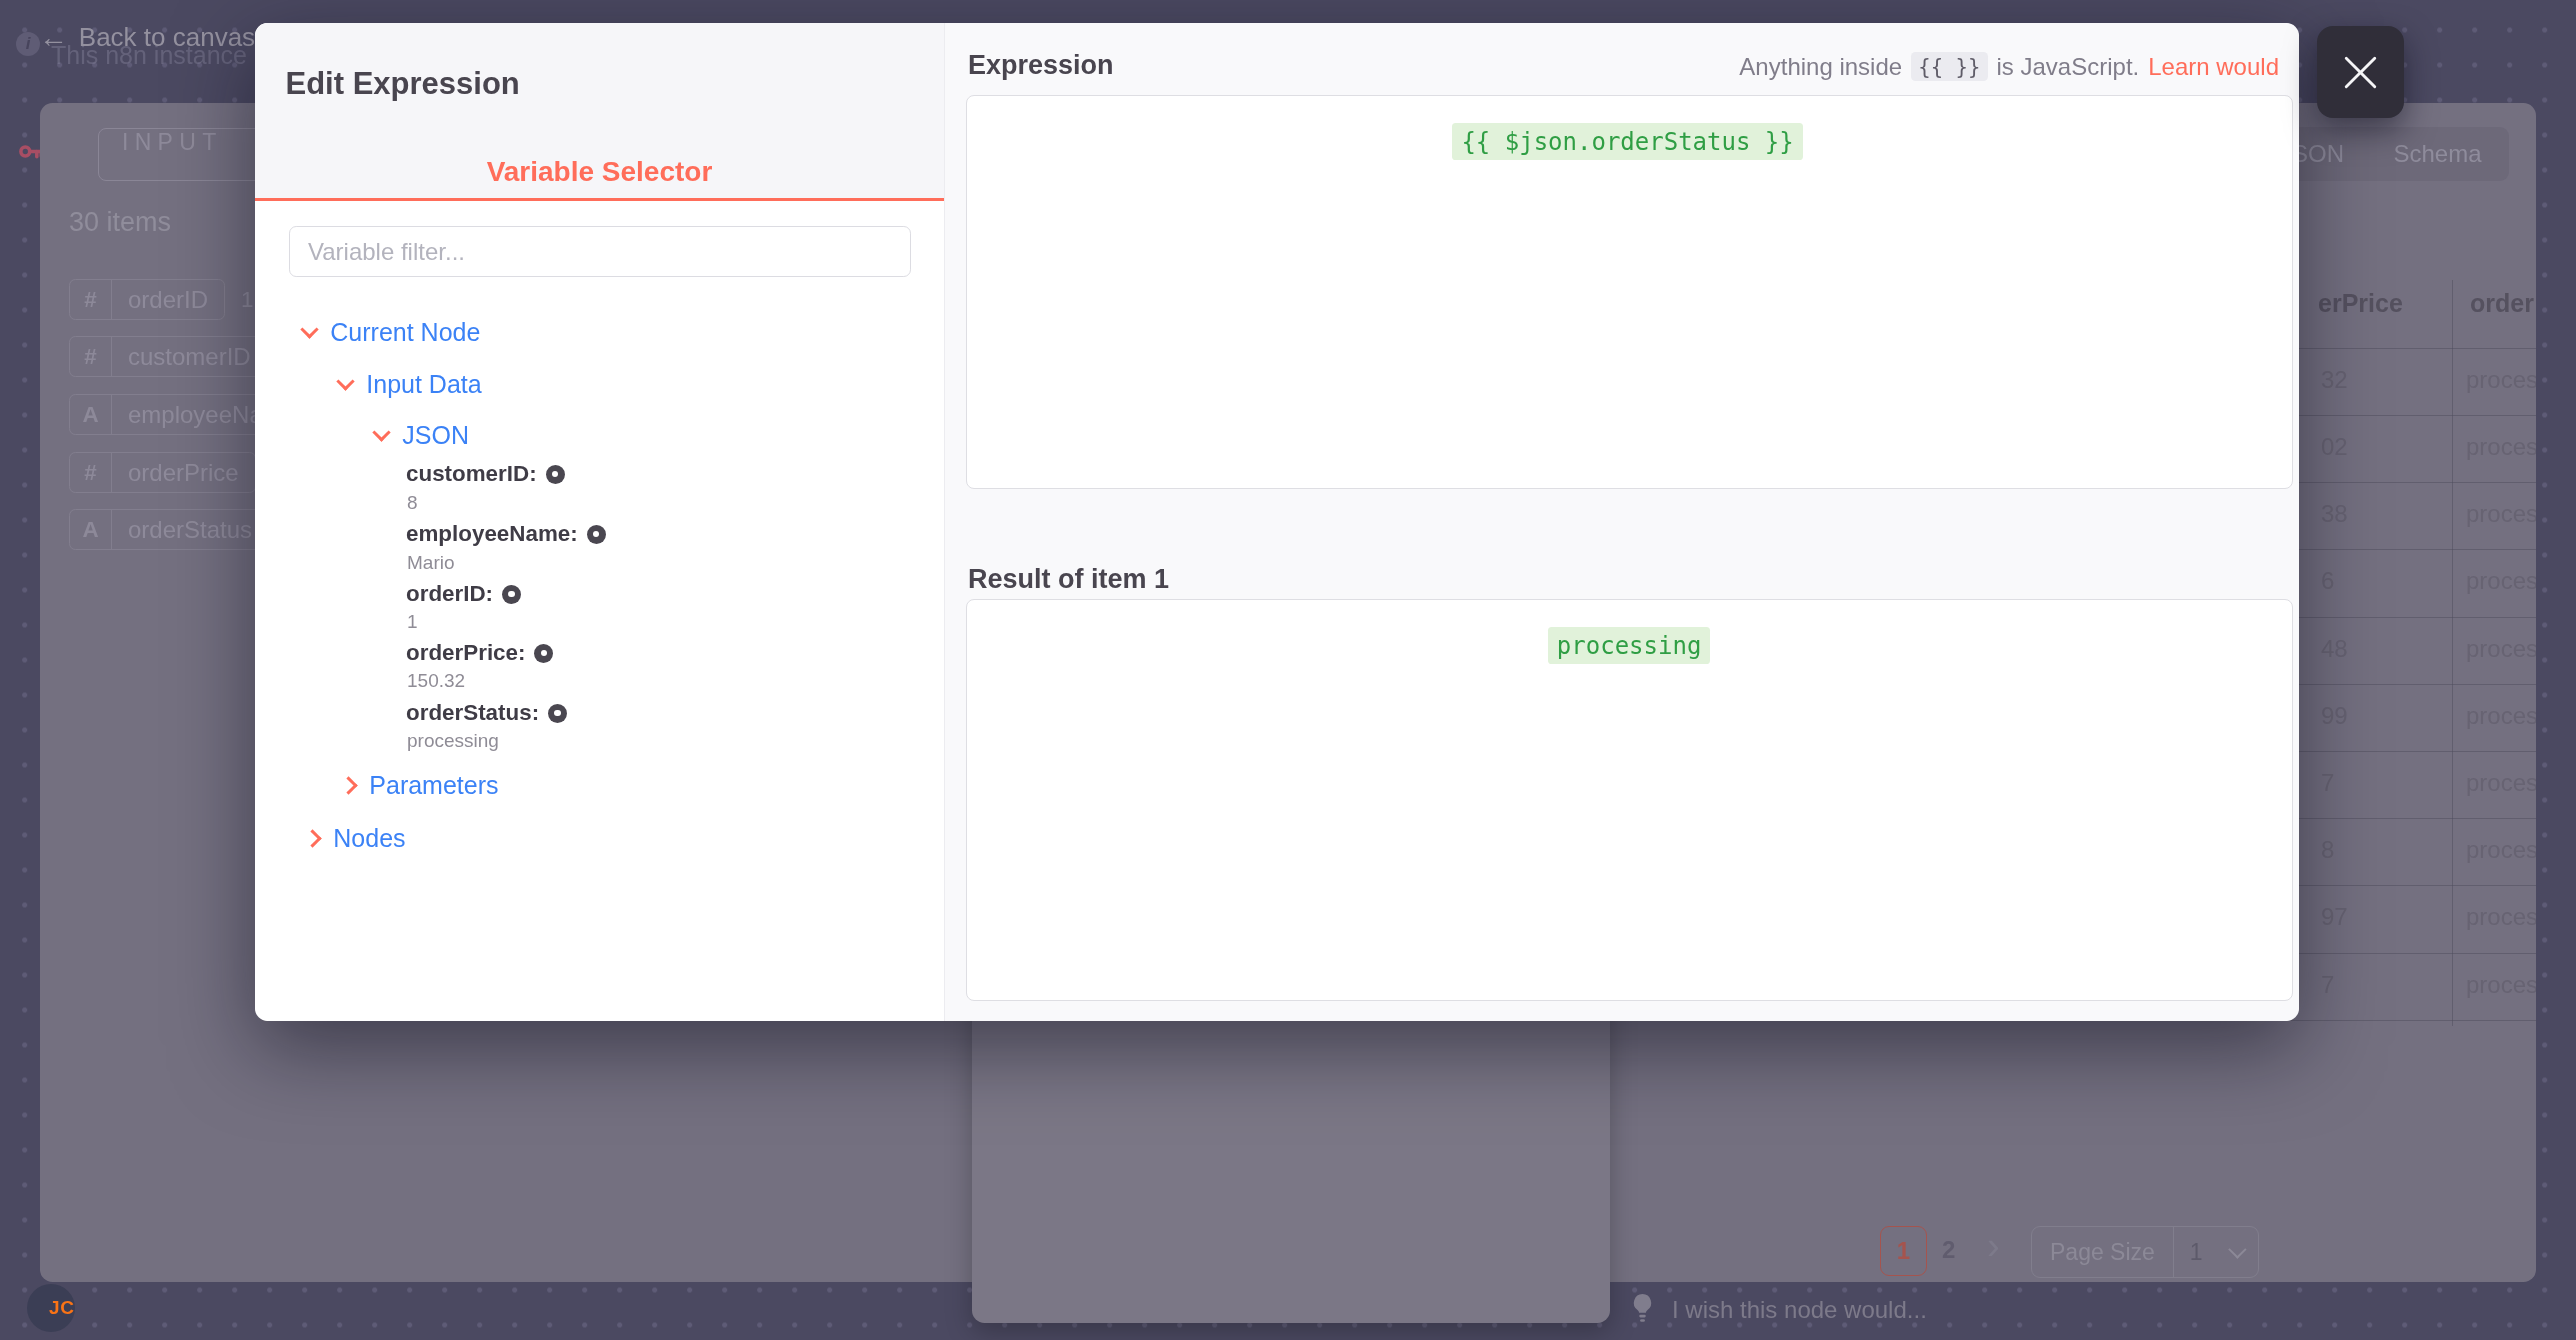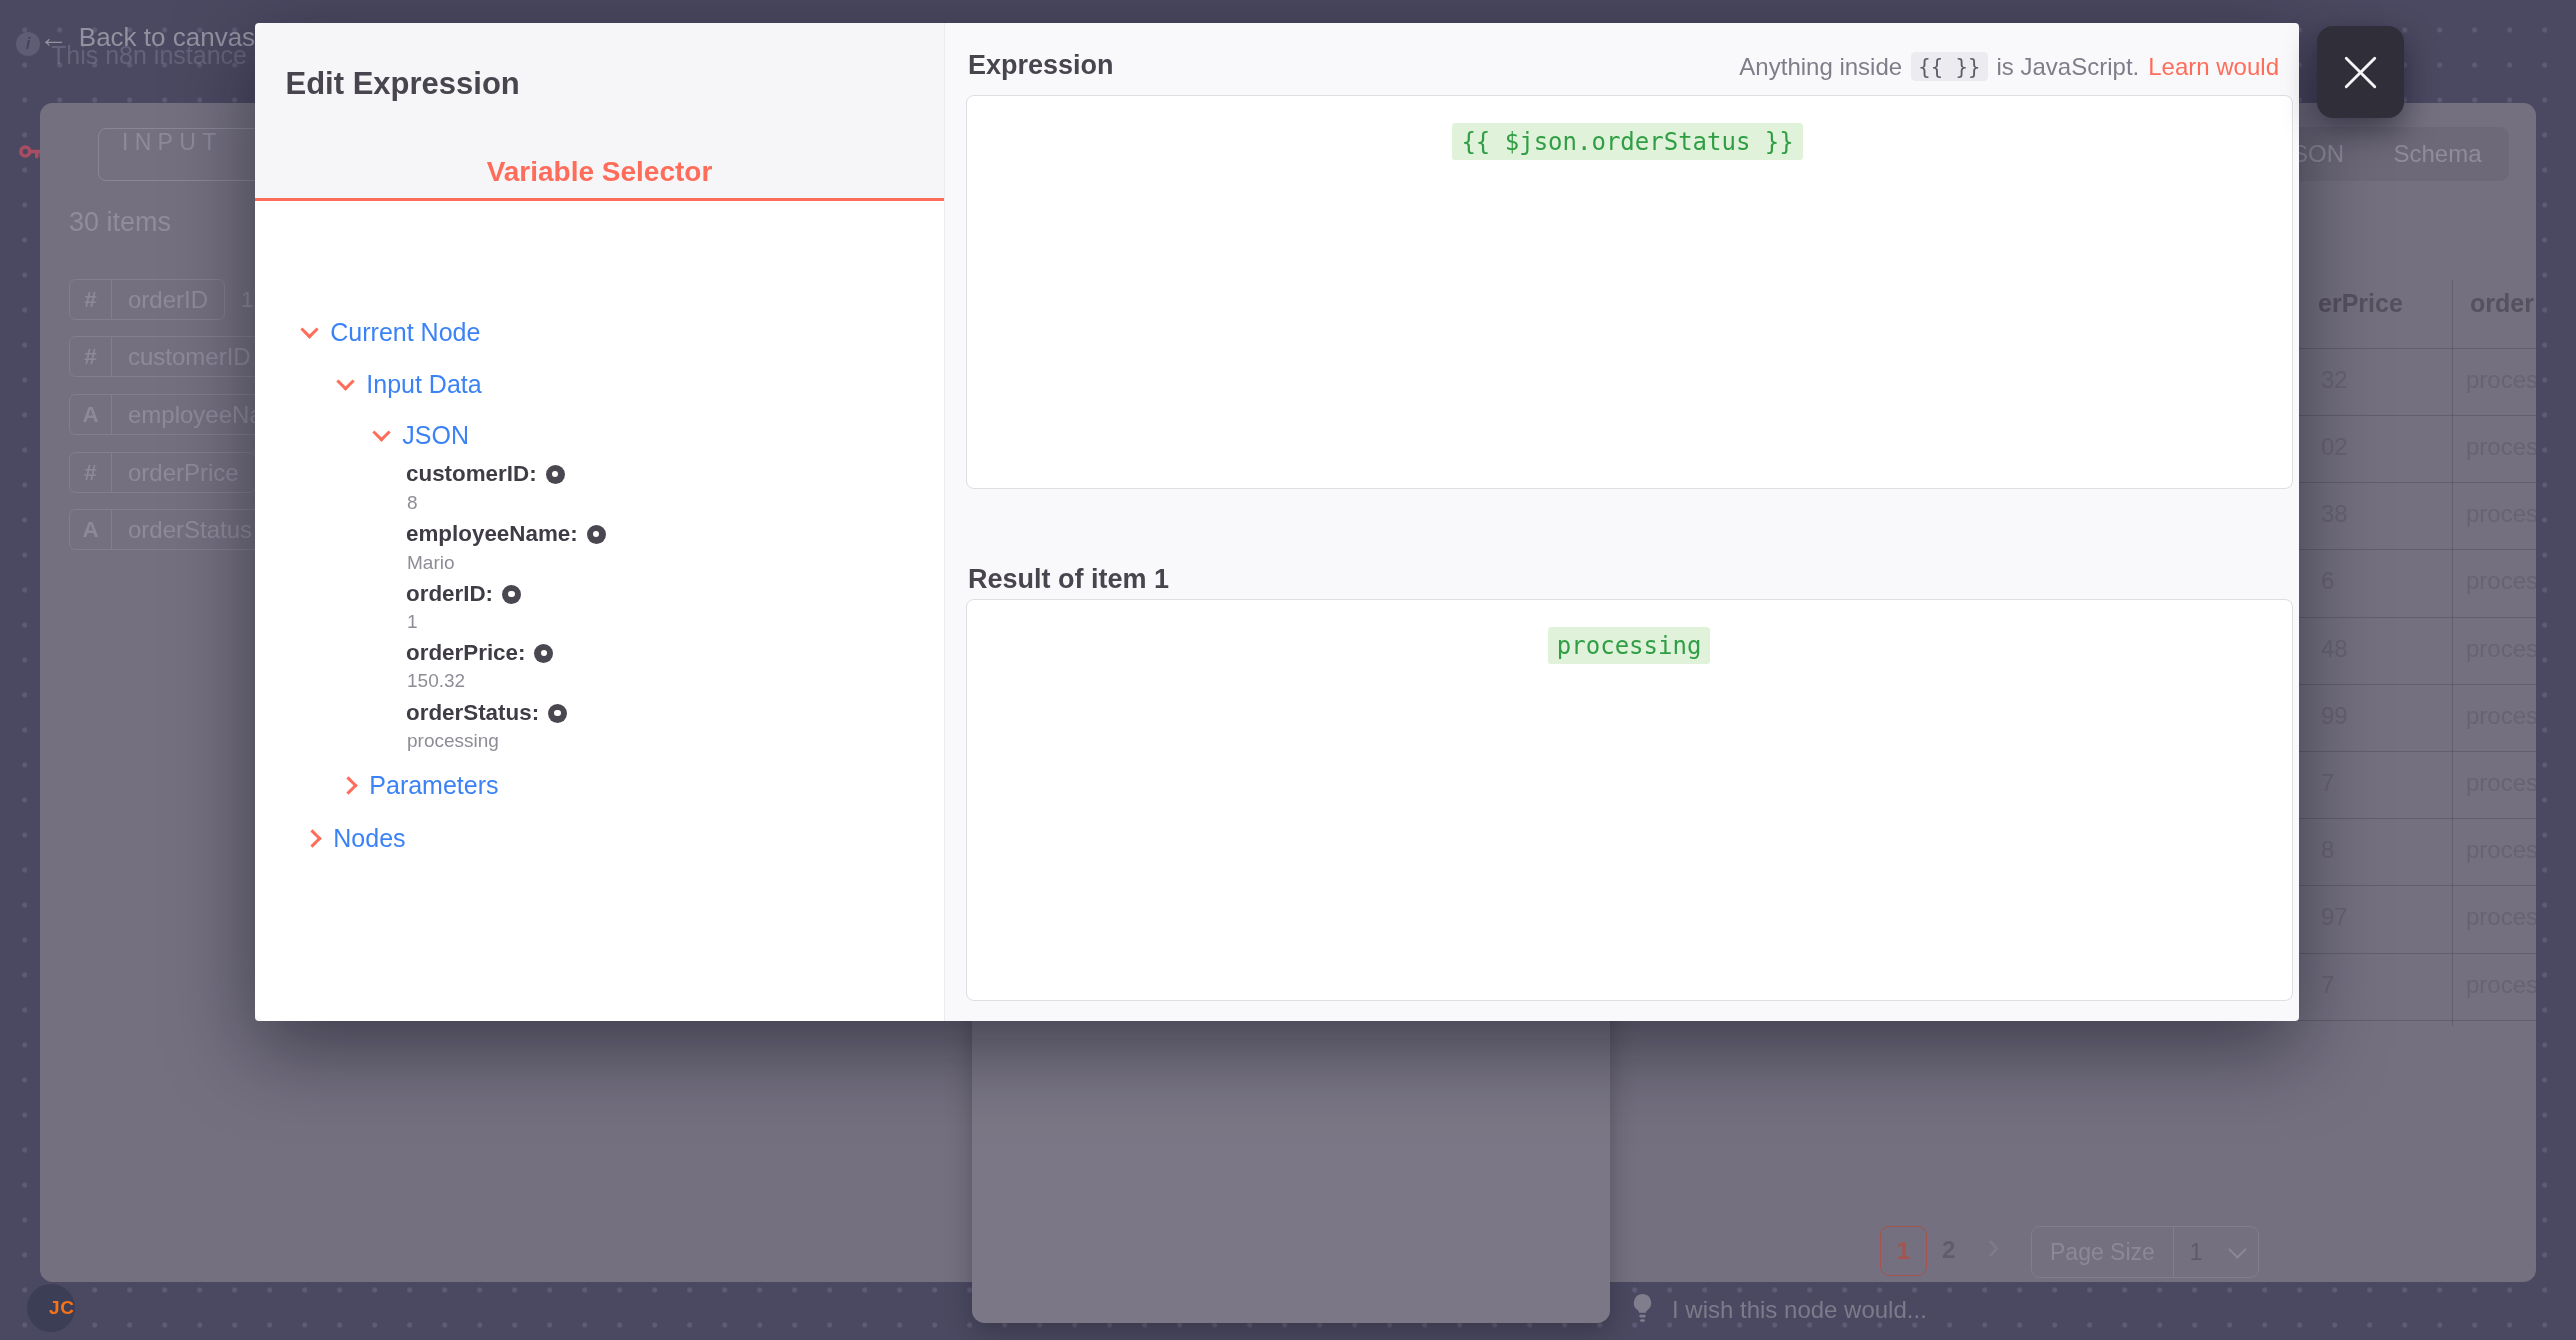--- a/index.html
+++ b/index.html
@@ -59,21 +59,21 @@
   #page-size .ps-val{display:flex;align-items:center;padding:0 16px;color:#5d5a6a;flex:1;}
   #ps-caret{width:10.8px;height:10.8px;border-right:2.7px solid #8c8997;border-bottom:2.7px solid #8c8997;
     transform:rotate(45deg);margin:-5.4px 14.3px 0 auto;align-self:center;}
   
   #param-panel{left:972px;top:125px;width:638px;height:1198px;background:#7b7786;border-radius:12.5px;
     box-shadow:0 9px 27px rgba(0,0,0,.25);}
   
   #wish{left:1629px;top:1293px;display:flex;align-items:center;gap:16px;color:#7d7a8a;}
   #wish-text{font-size:24px;color:#7d7a8a;}
   
-  #modal{left:255px;top:23px;width:2044px;height:998px;border-radius:4px;
+  #modal{left:255px;top:23px;width:2044px;height:998px;border-radius:15px;
     box-shadow:0 27px 81px rgba(10,10,25,.5);display:flex;background:#f9f9fb;}
   #modal-left{position:relative;width:689px;background:#ffffff;border-radius:12.5px 0 0 12.5px;flex:none;}
   #left-head{position:absolute;left:0;top:0;width:100%;height:175px;background:#f6f6f9;border-radius:12.5px 0 0 0;}
   #modal-title{left:30.5px;top:43px;font-size:31px;font-weight:600;color:#49454f;}
   #vs-tab{left:0;top:133px;width:100%;text-align:center;font-size:28px;font-weight:600;color:#ff6d5a;}
   #vs-underline{left:0;top:175px;width:100%;height:2.7px;background:#ff6d5a;}
   #var-filter{left:34px;top:203px;width:584px;height:49px;border:1.8px solid #dcdce2;border-radius:7.2px;
     font-size:24px;color:#555;padding:0 18px;outline:none;background:#fff;font-family:inherit;}
   #var-filter::placeholder{color:#b3b3bd;}
   .tree-row{display:flex;align-items:center;gap:14.3px;color:#3b82f6;font-size:25px;cursor:pointer;white-space:nowrap;}
@@ -229,20 +229,21 @@
   </span>
   <span id="wish-text">I wish this node would...</span>
 </div>
 
 <div id="modal" class="abs">
   <div id="modal-left">
     <div id="left-head"></div>
     <div id="modal-title" class="abs">Edit Expression</div>
     <div id="vs-tab" class="abs">Variable Selector</div>
     <div id="vs-underline" class="abs"></div>
+    <input id="var-filter" class="abs" placeholder="Variable filter..." style="">
 
     <div class="tree-row abs" style="left:48px;top:295px;">
       <span class="chev down"></span>
       <span>Current Node</span>
     </div>
     <div class="tree-row abs" style="left:84px;top:347px;">
       <span class="chev down"></span>
       <span>Input Data</span>
     </div>
     <div class="tree-row abs" style="left:120px;top:398px;">

